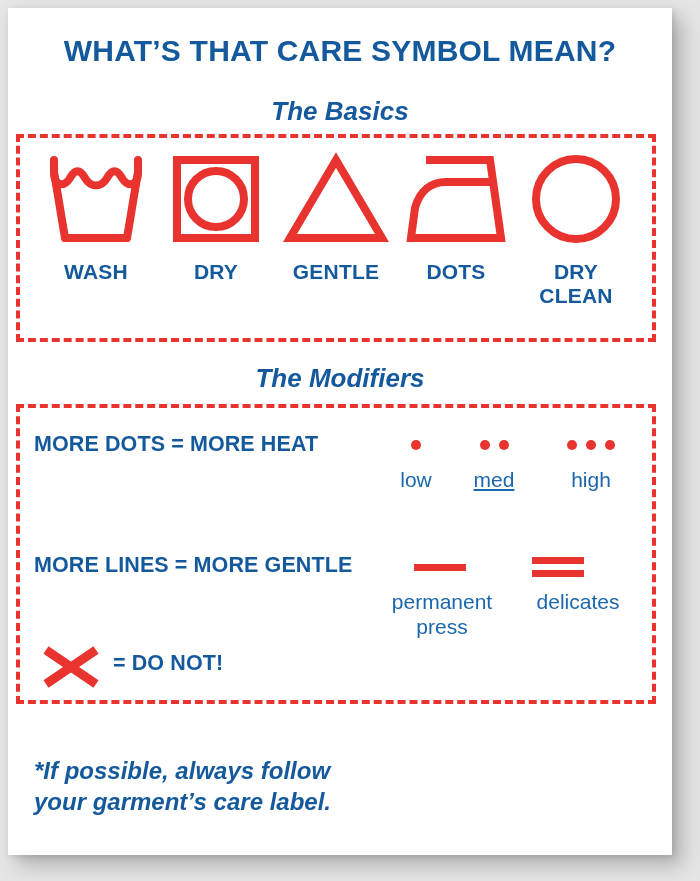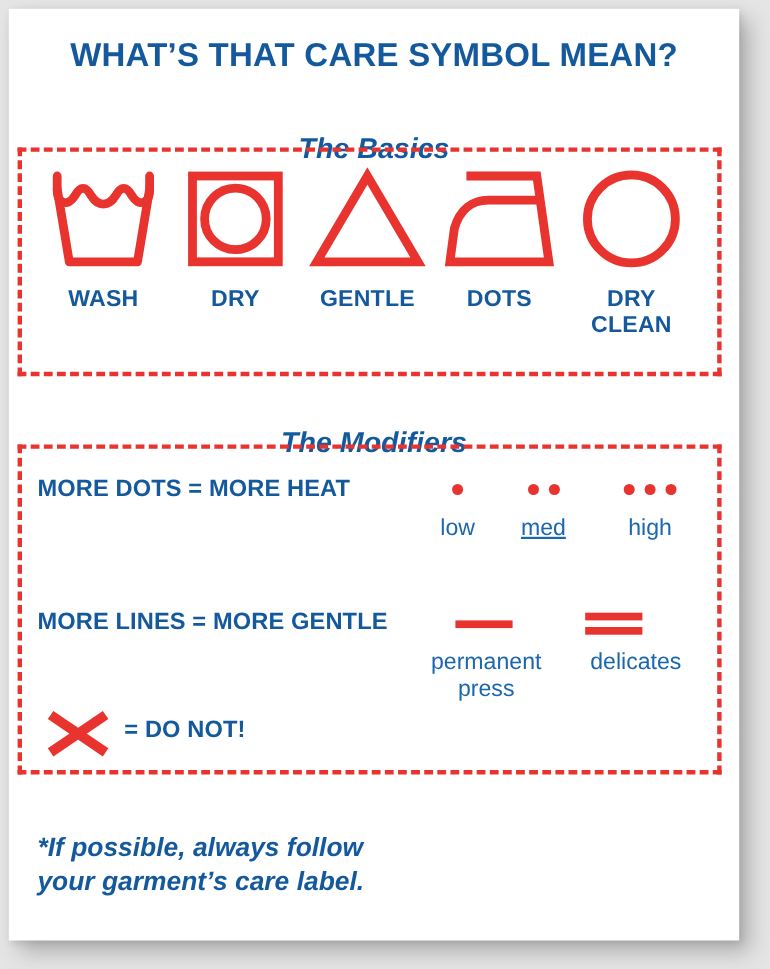--- a/index.html
+++ b/index.html
@@ -56,21 +56,20 @@
   .section-head {
     position: absolute;
     left: 0;
     width: 664px;
     text-align: center;
     color: #14599c;
     font-family: "Liberation Sans", sans-serif;
     font-weight: bold;
     font-style: italic;
     font-size: 26px;
-    margin-top: 24px;
   }
   #basics-head { top: 88px; }
   #modifiers-head { top: 355px; }
 
   
   .dashed-box {
     position: absolute;
     border: 4px dashed #e8332e;
   }
   #basics-box {
@@ -84,28 +83,28 @@
     left: 8px;
     top: 396px;
     width: 640px;
     height: 300px;
     box-sizing: border-box;
   }
 
   
   .symbol-row {
     position: absolute;
-    left: 26px;
+    left: 10px;
     top: 136px;
     width: 636px;
     height: 190px;
     display: flex;
     flex-direction: row;
     align-items: flex-start;
-    justify-content: flex-start;
+    justify-content: center;
   }
   .symbol-cell {
     width: 120px;
     display: flex;
     flex-direction: column;
     align-items: center;
   }
   .glyph-wrap {
     height: 110px;
     display: flex;

